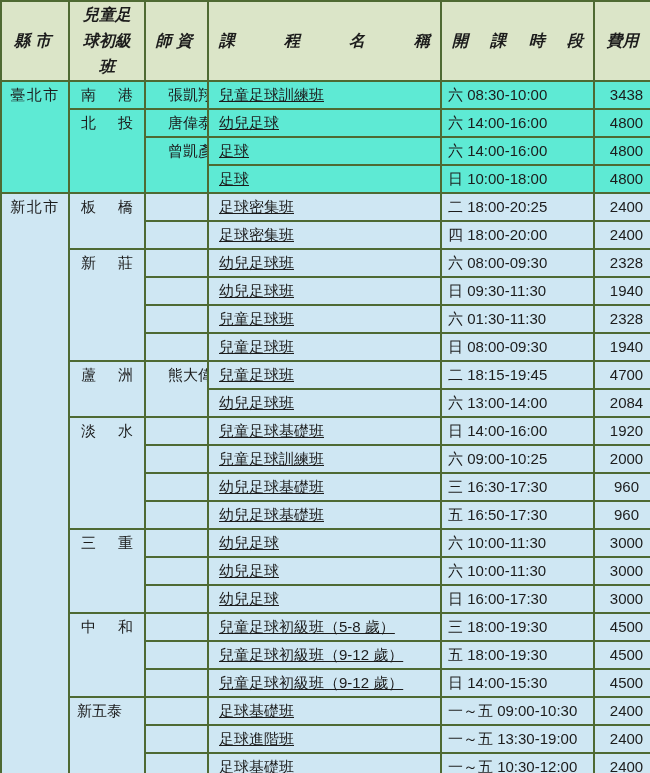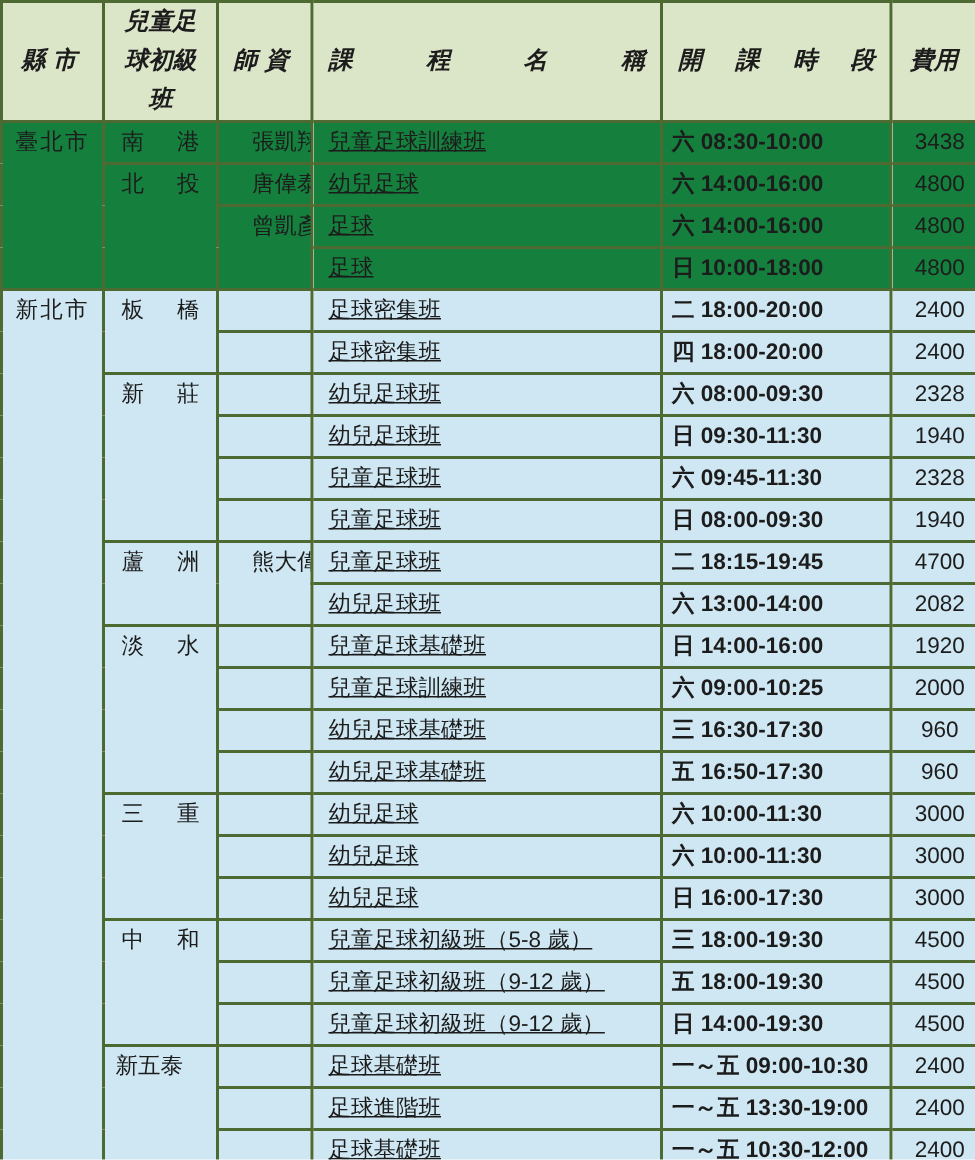--- a/index.html
+++ b/index.html
@@ -28,23 +28,23 @@
   th .wrap3{width:52px;margin:0 auto;white-space:normal;word-break:break-all;}
   .ls{letter-spacing:5px;text-indent:5px;}
   .hpad{padding:0 10px;}
   .spread{display:flex;justify-content:space-between;line-height:26px;}
   tbody td{font-size:15px;line-height:26px;}
   td.county{text-align:center;letter-spacing:1.5px;}
   td.center .cpad{padding:0 11px;}
   td.center-left{padding-left:7px;text-align:left;}
   td.teacher{padding-left:22px;margin-left:16px;}
   td.course{padding-left:10px;text-decoration:underline;}
-  td.time{padding-left:6px;font-weight:bold;}
+  td.time{padding-left:6px;}
   td.fee{padding-left:8px;text-align:center;}
-  tr.sec-tp td{background:#15803d;}
+  tr.sec-tp td{background:#5eead4;}
   tr.sec-ntp td{background:#cfe7f3;}
 </style>
 </head>
 <body>
 
 <table>
   <colgroup>
     <col style="width:68px">
       <col style="width:76px">
       <col style="width:63px">
@@ -120,21 +120,21 @@
     <tr class="sec-ntp">
       <td class="county" rowspan="22">新北市</td>
       <td class="center" rowspan="2">
           <div class="spread cpad">
             <span>板</span>
             <span>橋</span>
           </div>
         </td>
       <td class="teacher"></td>
       <td class="course">足球密集班</td>
-      <td class="time">二 18:00-20:00</td>
+      <td class="time">二 18:00-20:25</td>
       <td class="fee">2400</td>
     </tr>
     <tr class="sec-ntp">
       <td class="teacher"></td>
       <td class="course">足球密集班</td>
       <td class="time">四 18:00-20:00</td>
       <td class="fee">2400</td>
     </tr>
     <tr class="sec-ntp">
       <td class="center" rowspan="4">
@@ -150,21 +150,21 @@
     </tr>
     <tr class="sec-ntp">
       <td class="teacher"></td>
       <td class="course">幼兒足球班</td>
       <td class="time">日 09:30-11:30</td>
       <td class="fee">1940</td>
     </tr>
     <tr class="sec-ntp">
       <td class="teacher"></td>
       <td class="course">兒童足球班</td>
-      <td class="time">六 09:45-11:30</td>
+      <td class="time">六 01:30-11:30</td>
       <td class="fee">2328</td>
     </tr>
     <tr class="sec-ntp">
       <td class="teacher"></td>
       <td class="course">兒童足球班</td>
       <td class="time">日 08:00-09:30</td>
       <td class="fee">1940</td>
     </tr>
     <tr class="sec-ntp">
       <td class="center" rowspan="2">
@@ -174,21 +174,21 @@
           </div>
         </td>
       <td class="teacher" rowspan="2">熊大偉</td>
       <td class="course">兒童足球班</td>
       <td class="time">二 18:15-19:45</td>
       <td class="fee">4700</td>
     </tr>
     <tr class="sec-ntp">
       <td class="course">幼兒足球班</td>
       <td class="time">六 13:00-14:00</td>
-      <td class="fee">2082</td>
+      <td class="fee">2084</td>
     </tr>
     <tr class="sec-ntp">
       <td class="center" rowspan="4">
           <div class="spread cpad">
             <span>淡</span>
             <span>水</span>
           </div>
         </td>
       <td class="teacher"></td>
       <td class="course">兒童足球基礎班</td>
@@ -251,21 +251,21 @@
     </tr>
     <tr class="sec-ntp">
       <td class="teacher"></td>
       <td class="course">兒童足球初級班（9-12 歲）</td>
       <td class="time">五 18:00-19:30</td>
       <td class="fee">4500</td>
     </tr>
     <tr class="sec-ntp">
       <td class="teacher"></td>
       <td class="course">兒童足球初級班（9-12 歲）</td>
-      <td class="time">日 14:00-19:30</td>
+      <td class="time">日 14:00-15:30</td>
       <td class="fee">4500</td>
     </tr>
     <tr class="sec-ntp">
       <td class="center-left" rowspan="4">新五泰</td>
       <td class="teacher"></td>
       <td class="course">足球基礎班</td>
       <td class="time">一～五 09:00-10:30</td>
       <td class="fee">2400</td>
     </tr>
     <tr class="sec-ntp">

